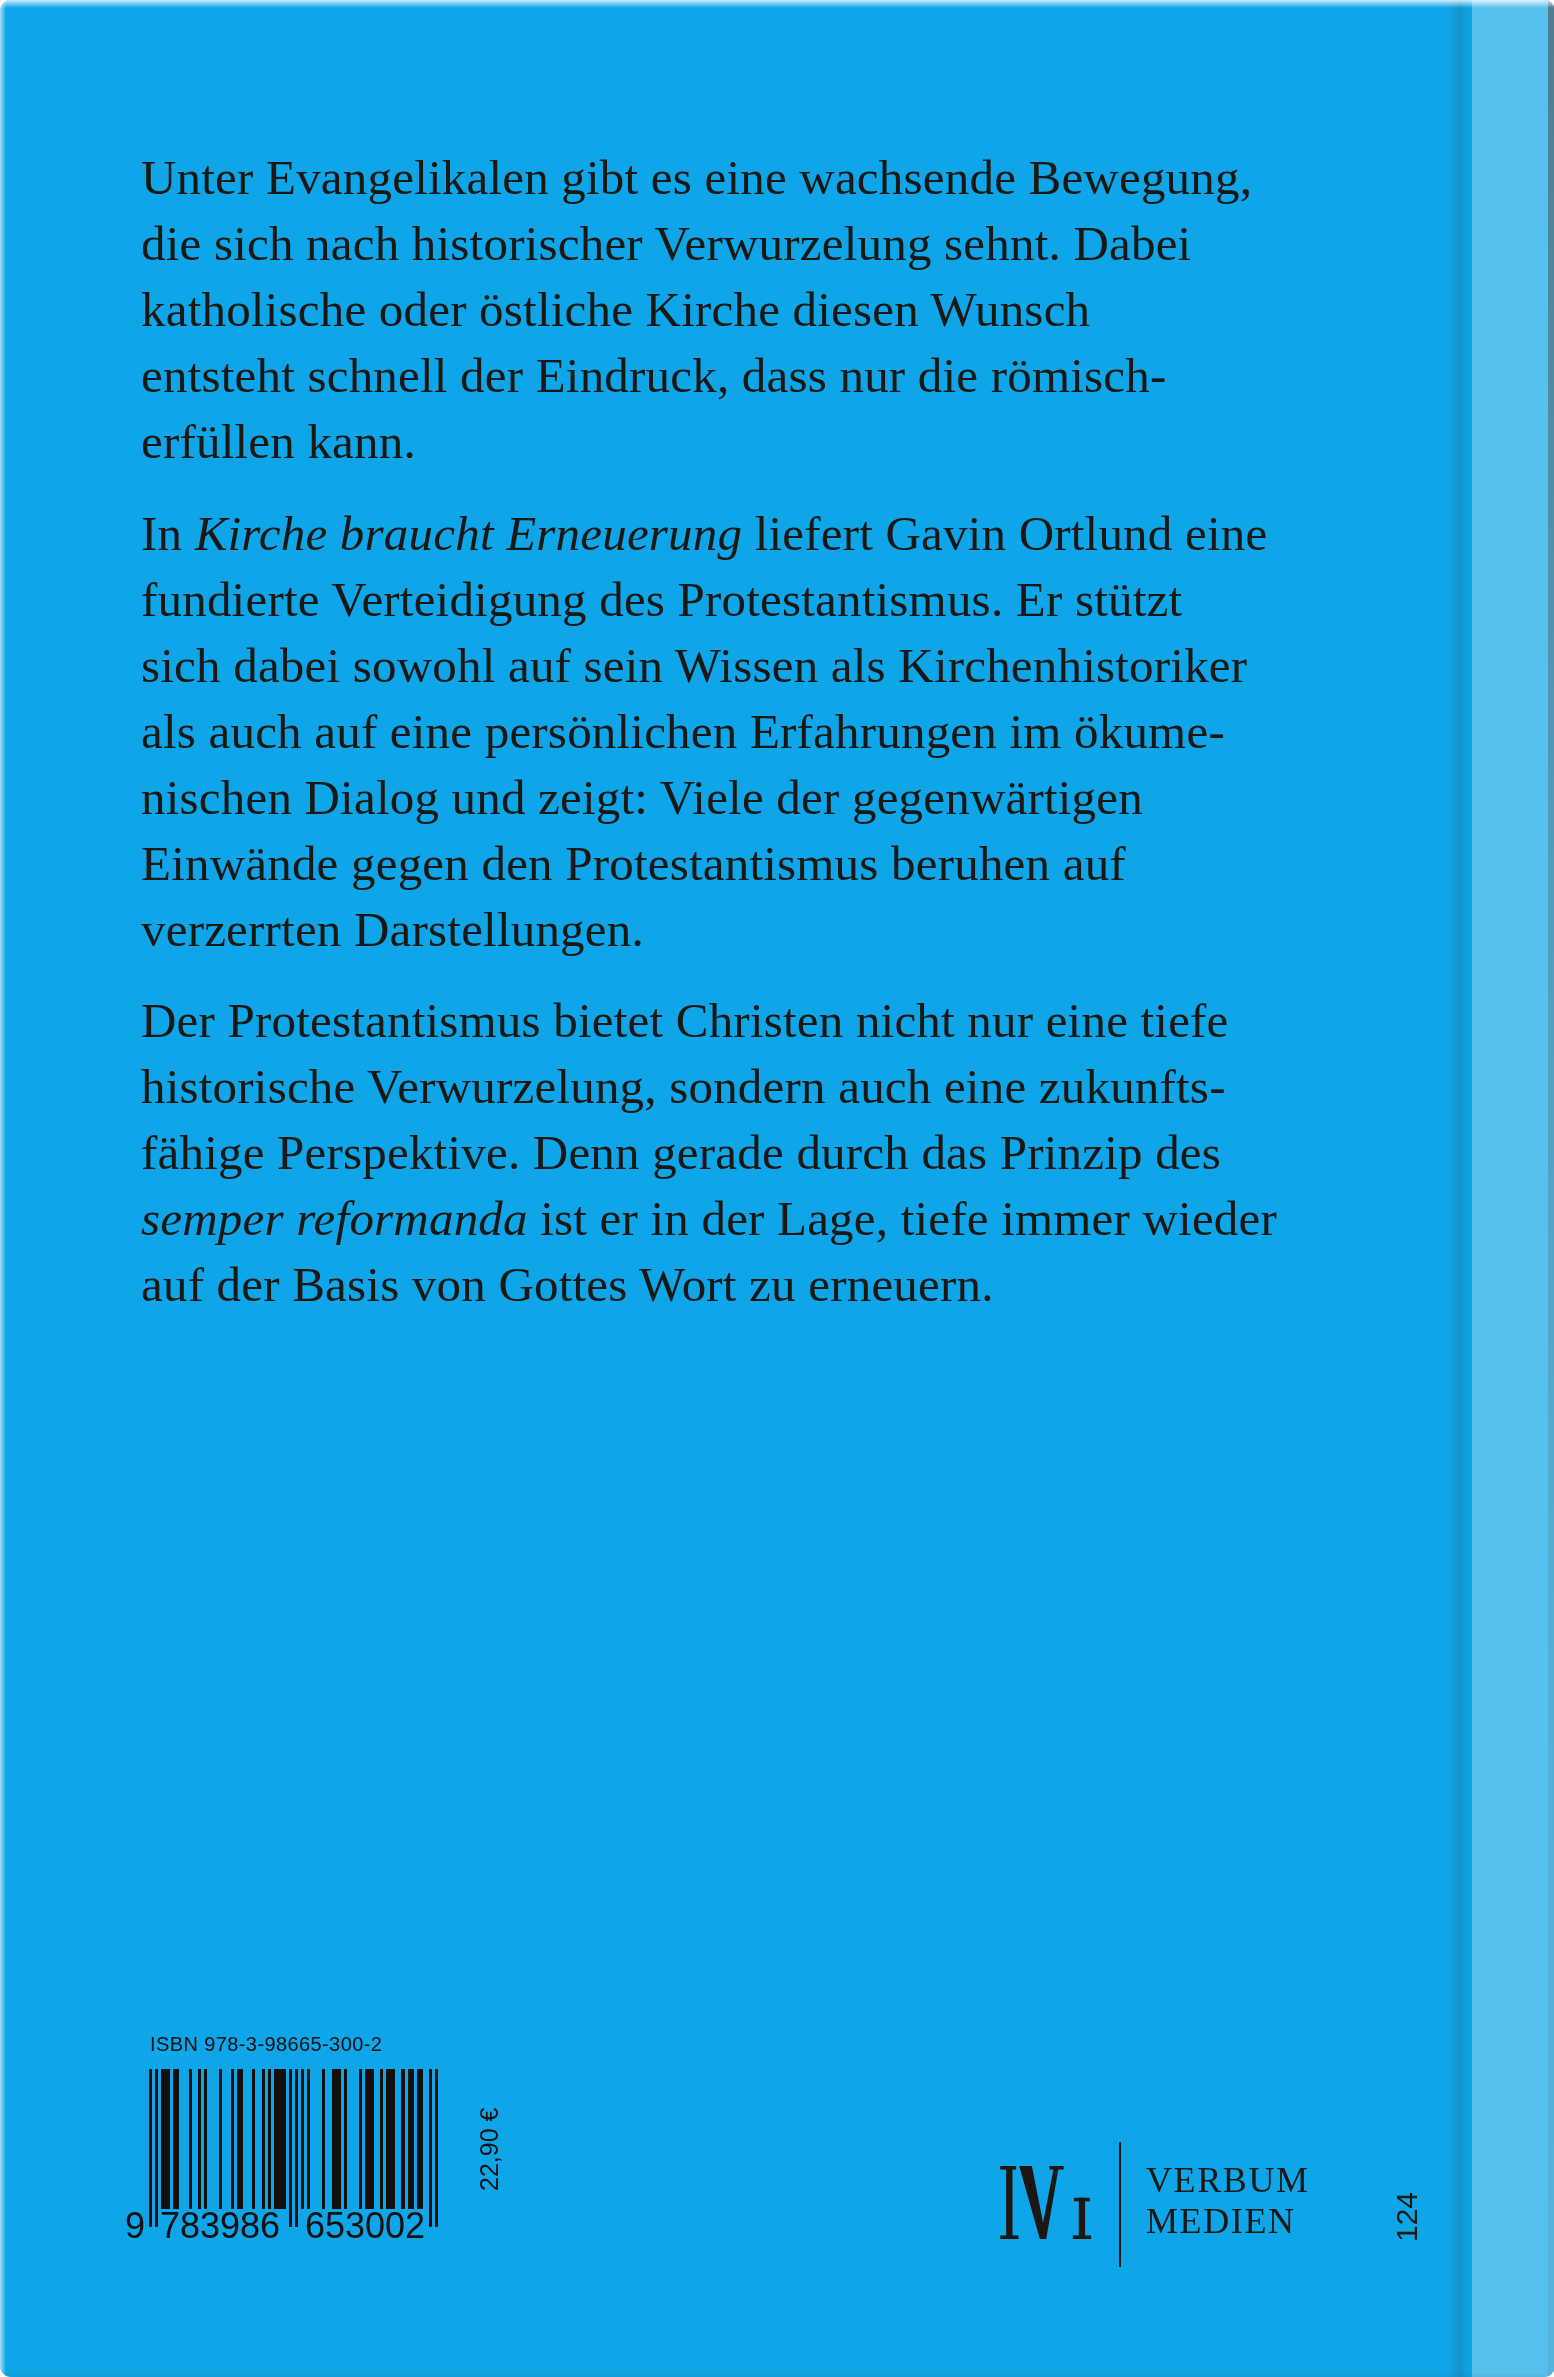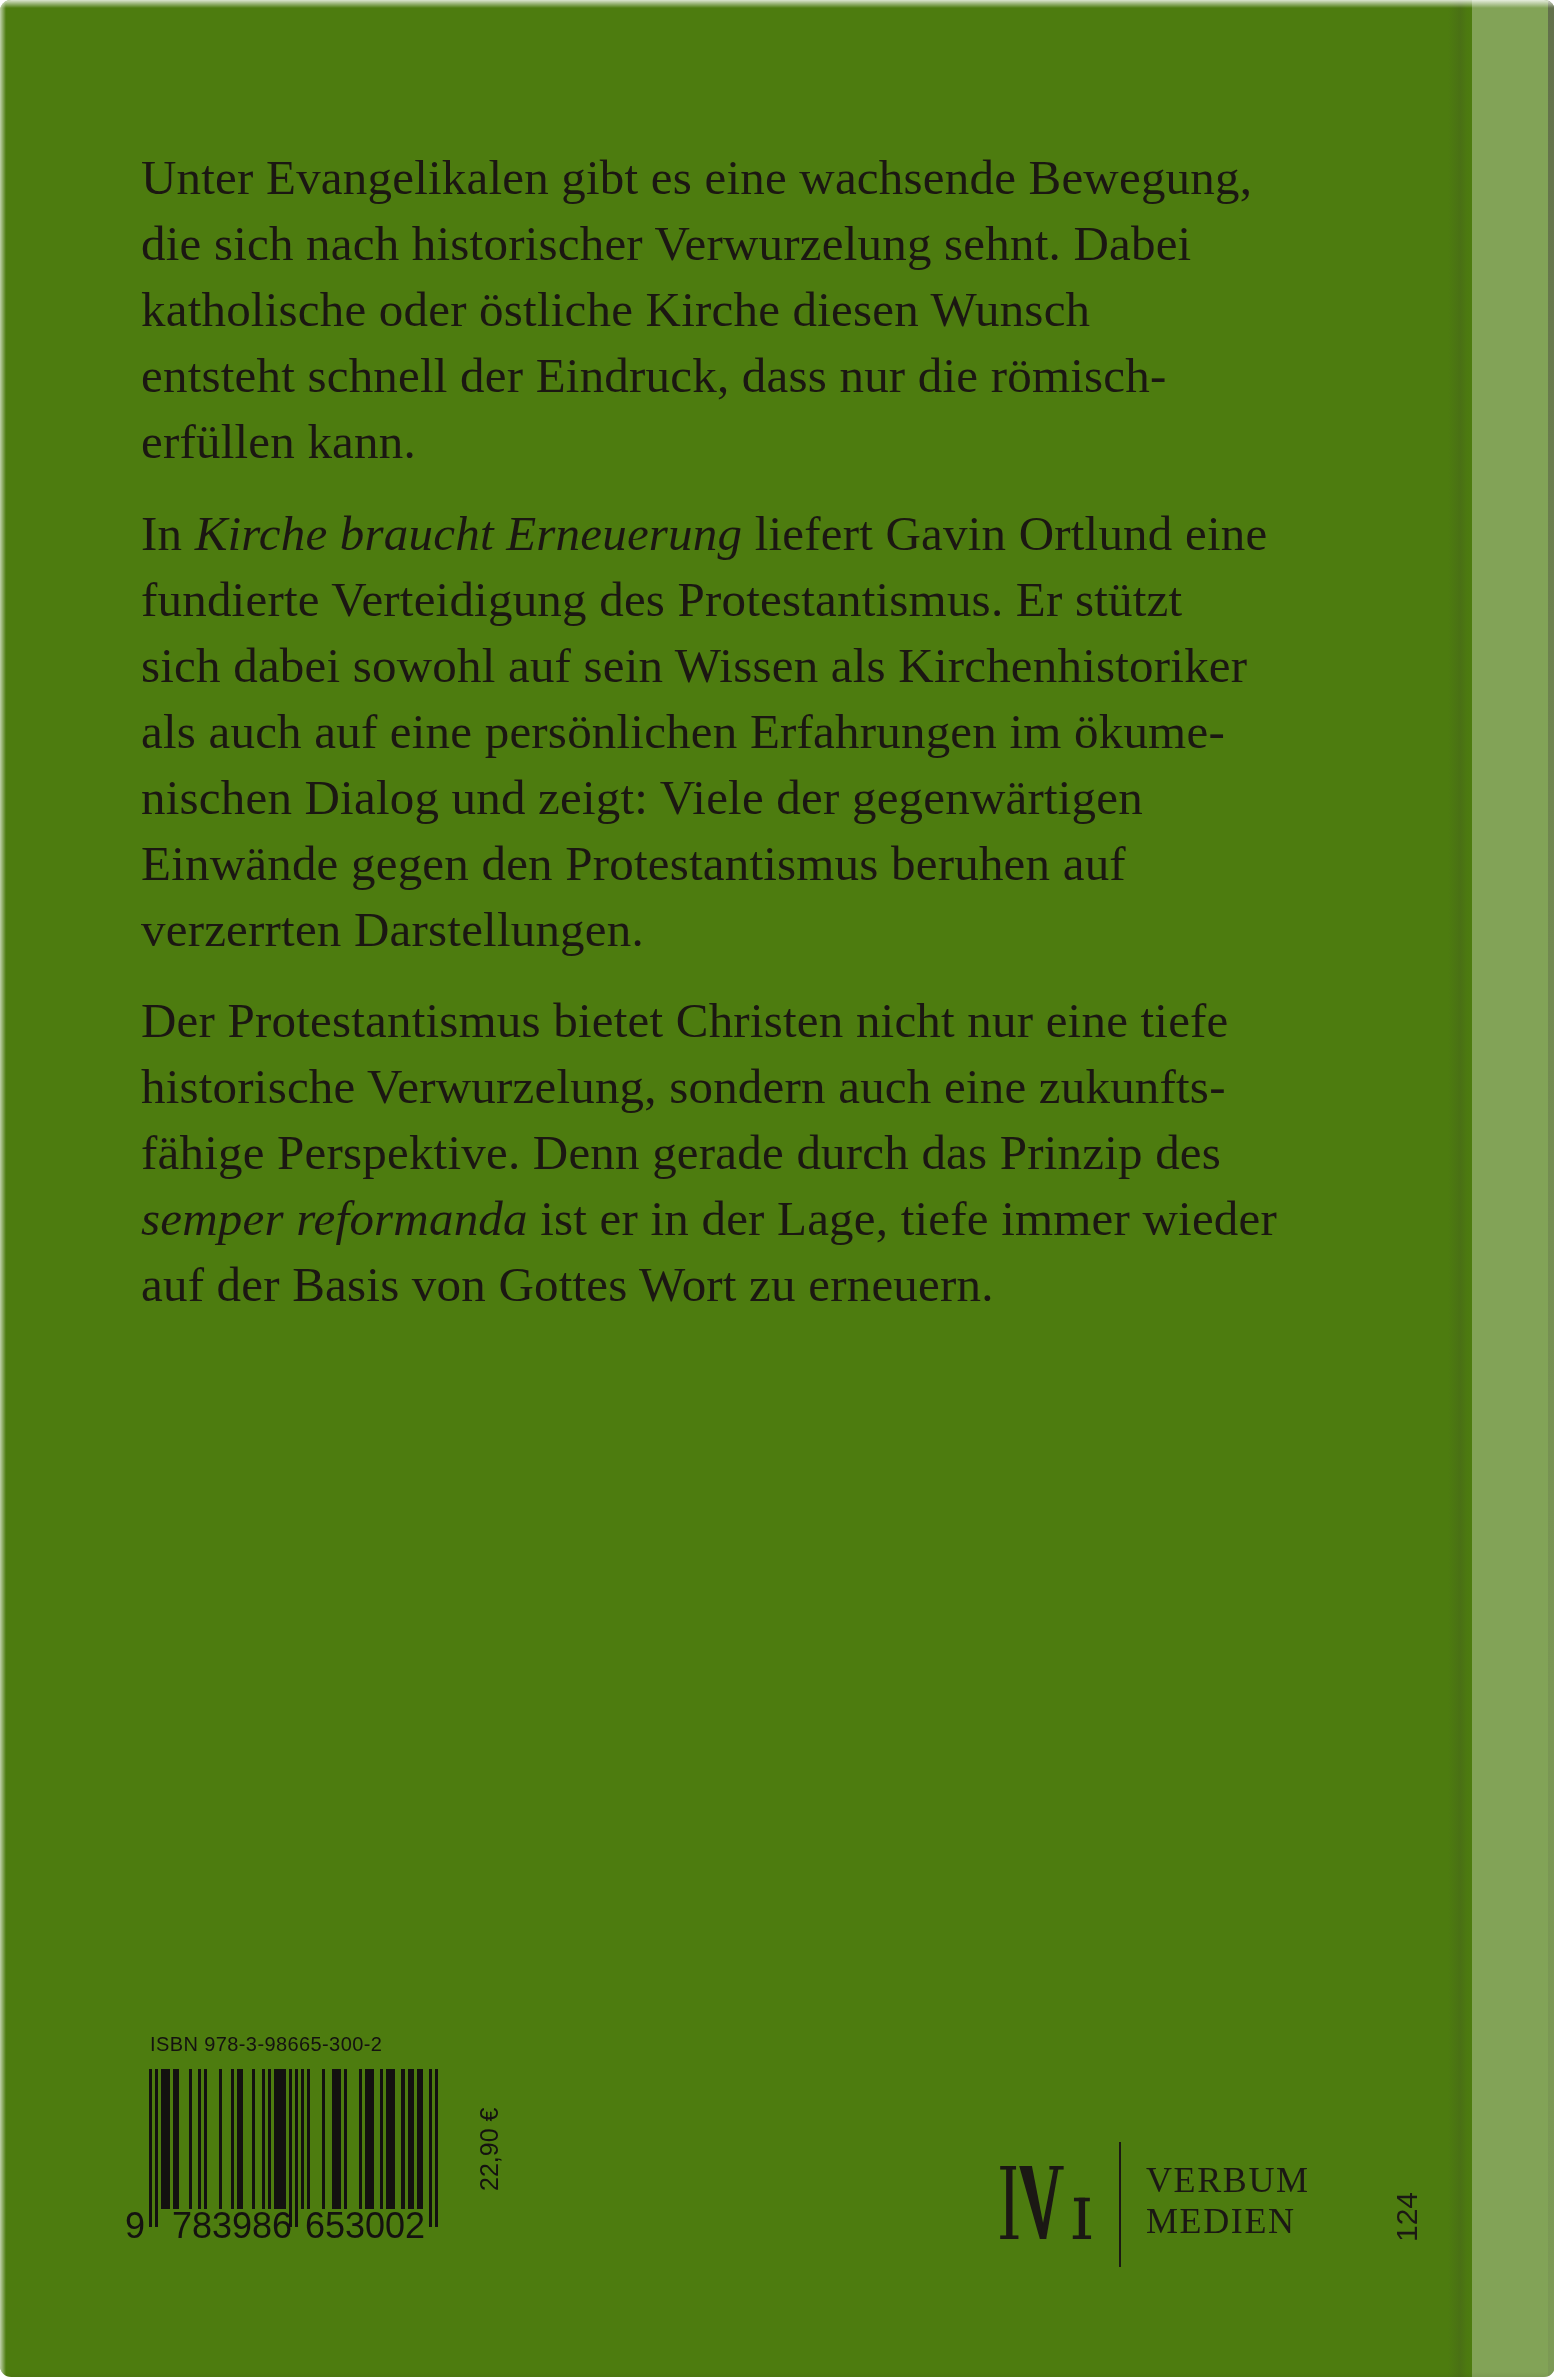--- a/index.html
+++ b/index.html
@@ -3,21 +3,21 @@
 <meta charset="utf-8">
 <style>
   html,body{margin:0;padding:0;}
   body{
     width:1555px;height:2377px;
     background:#ffffff;
     font-family:"Liberation Serif", serif;
   }
   .cover{
     position:absolute;left:0;top:0;width:1555px;height:2377px;
-    background:#4d7c0f;
+    background:#0ea5e9;
     border-radius:11.2px;
     overflow:hidden;
   }
   
   .edge-top{position:absolute;left:0;top:0;width:100%;height:8px;
     background:linear-gradient(180deg,rgba(255,255,255,.8),rgba(255,255,255,0));}
   .edge-left{position:absolute;left:0;top:0;width:6.4px;height:100%;
     background:linear-gradient(90deg,rgba(255,255,255,.65),rgba(255,255,255,0));}
   .edge-bottom{position:absolute;left:0;bottom:0;width:100%;height:4.8px;
     background:linear-gradient(0deg,rgba(60,55,45,.08),rgba(60,55,45,0));}
@@ -50,21 +50,21 @@
   .ean-digit-lead{
     position:absolute;left:125px;top:2207px;
     font-family:"Liberation Sans", sans-serif;
     font-size:36px;line-height:38px;color:#141210;
   }
   .ean-digits{
     position:absolute;top:2207px;
     font-family:"Liberation Sans", sans-serif;
     font-size:36px;line-height:38px;color:#141210;
   }
-  .g1{left:172px;text-align:right;}
+  .g1{left:160px;text-align:right;}
   .g2{left:305px;}
   .price{
     position:absolute;left:476px;top:2191px;
     transform:rotate(-90deg);transform-origin:0 0;
     font-family:"Liberation Sans", sans-serif;
     font-size:25px;line-height:27px;color:#141210;
     white-space:nowrap;
   }
 
   

